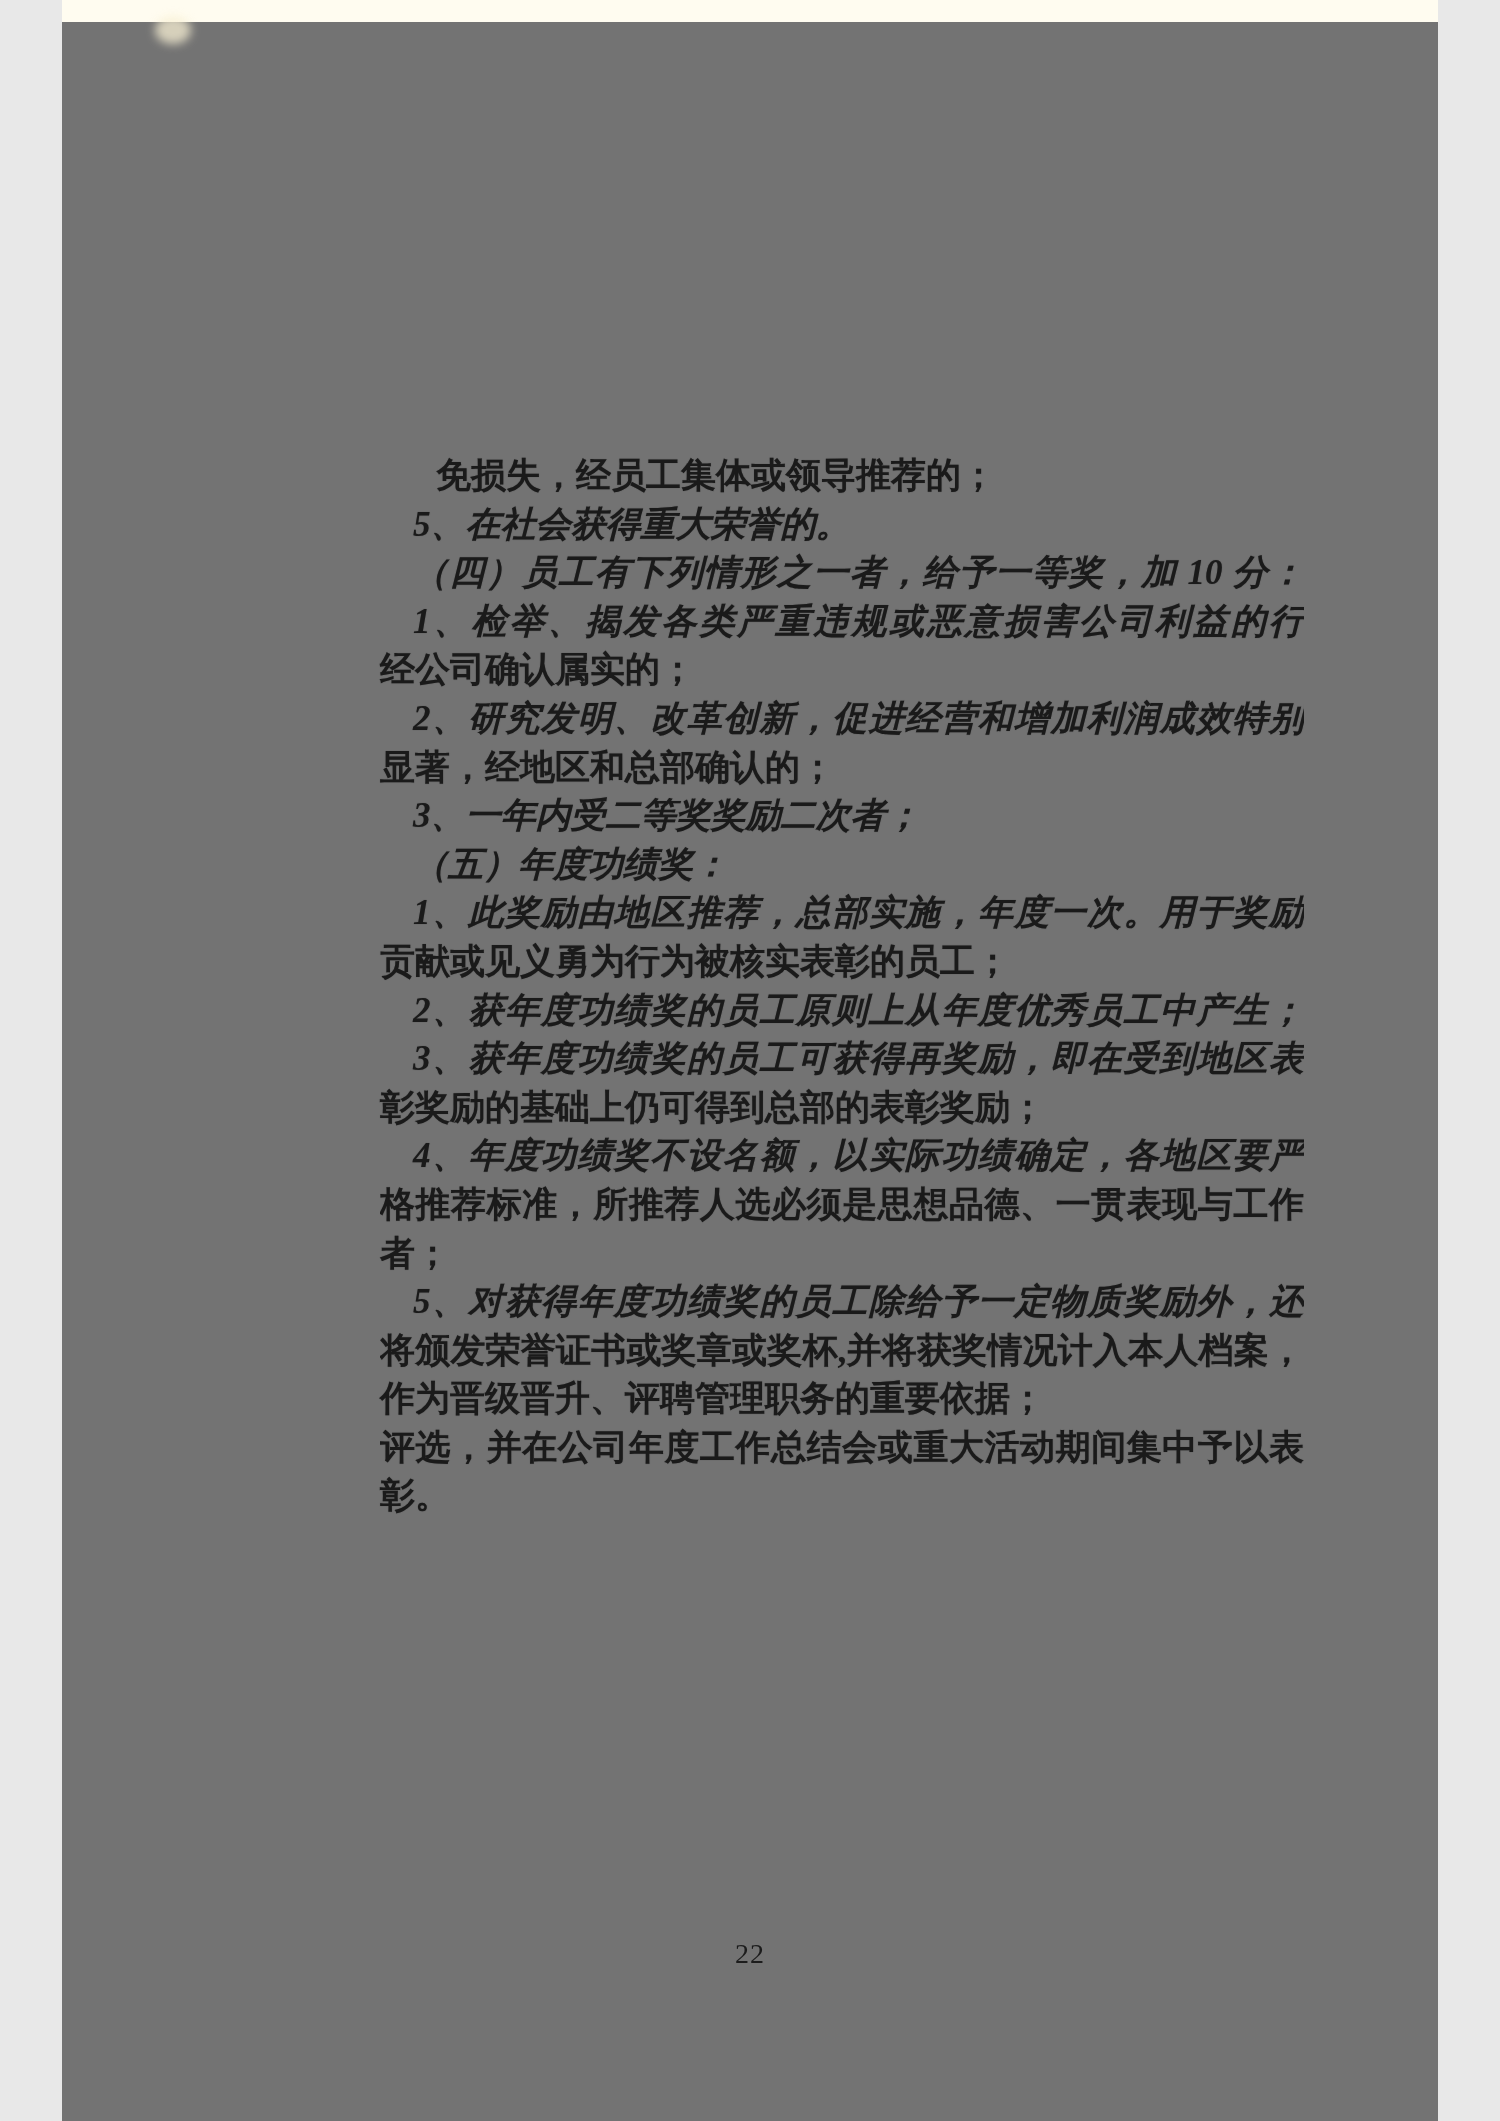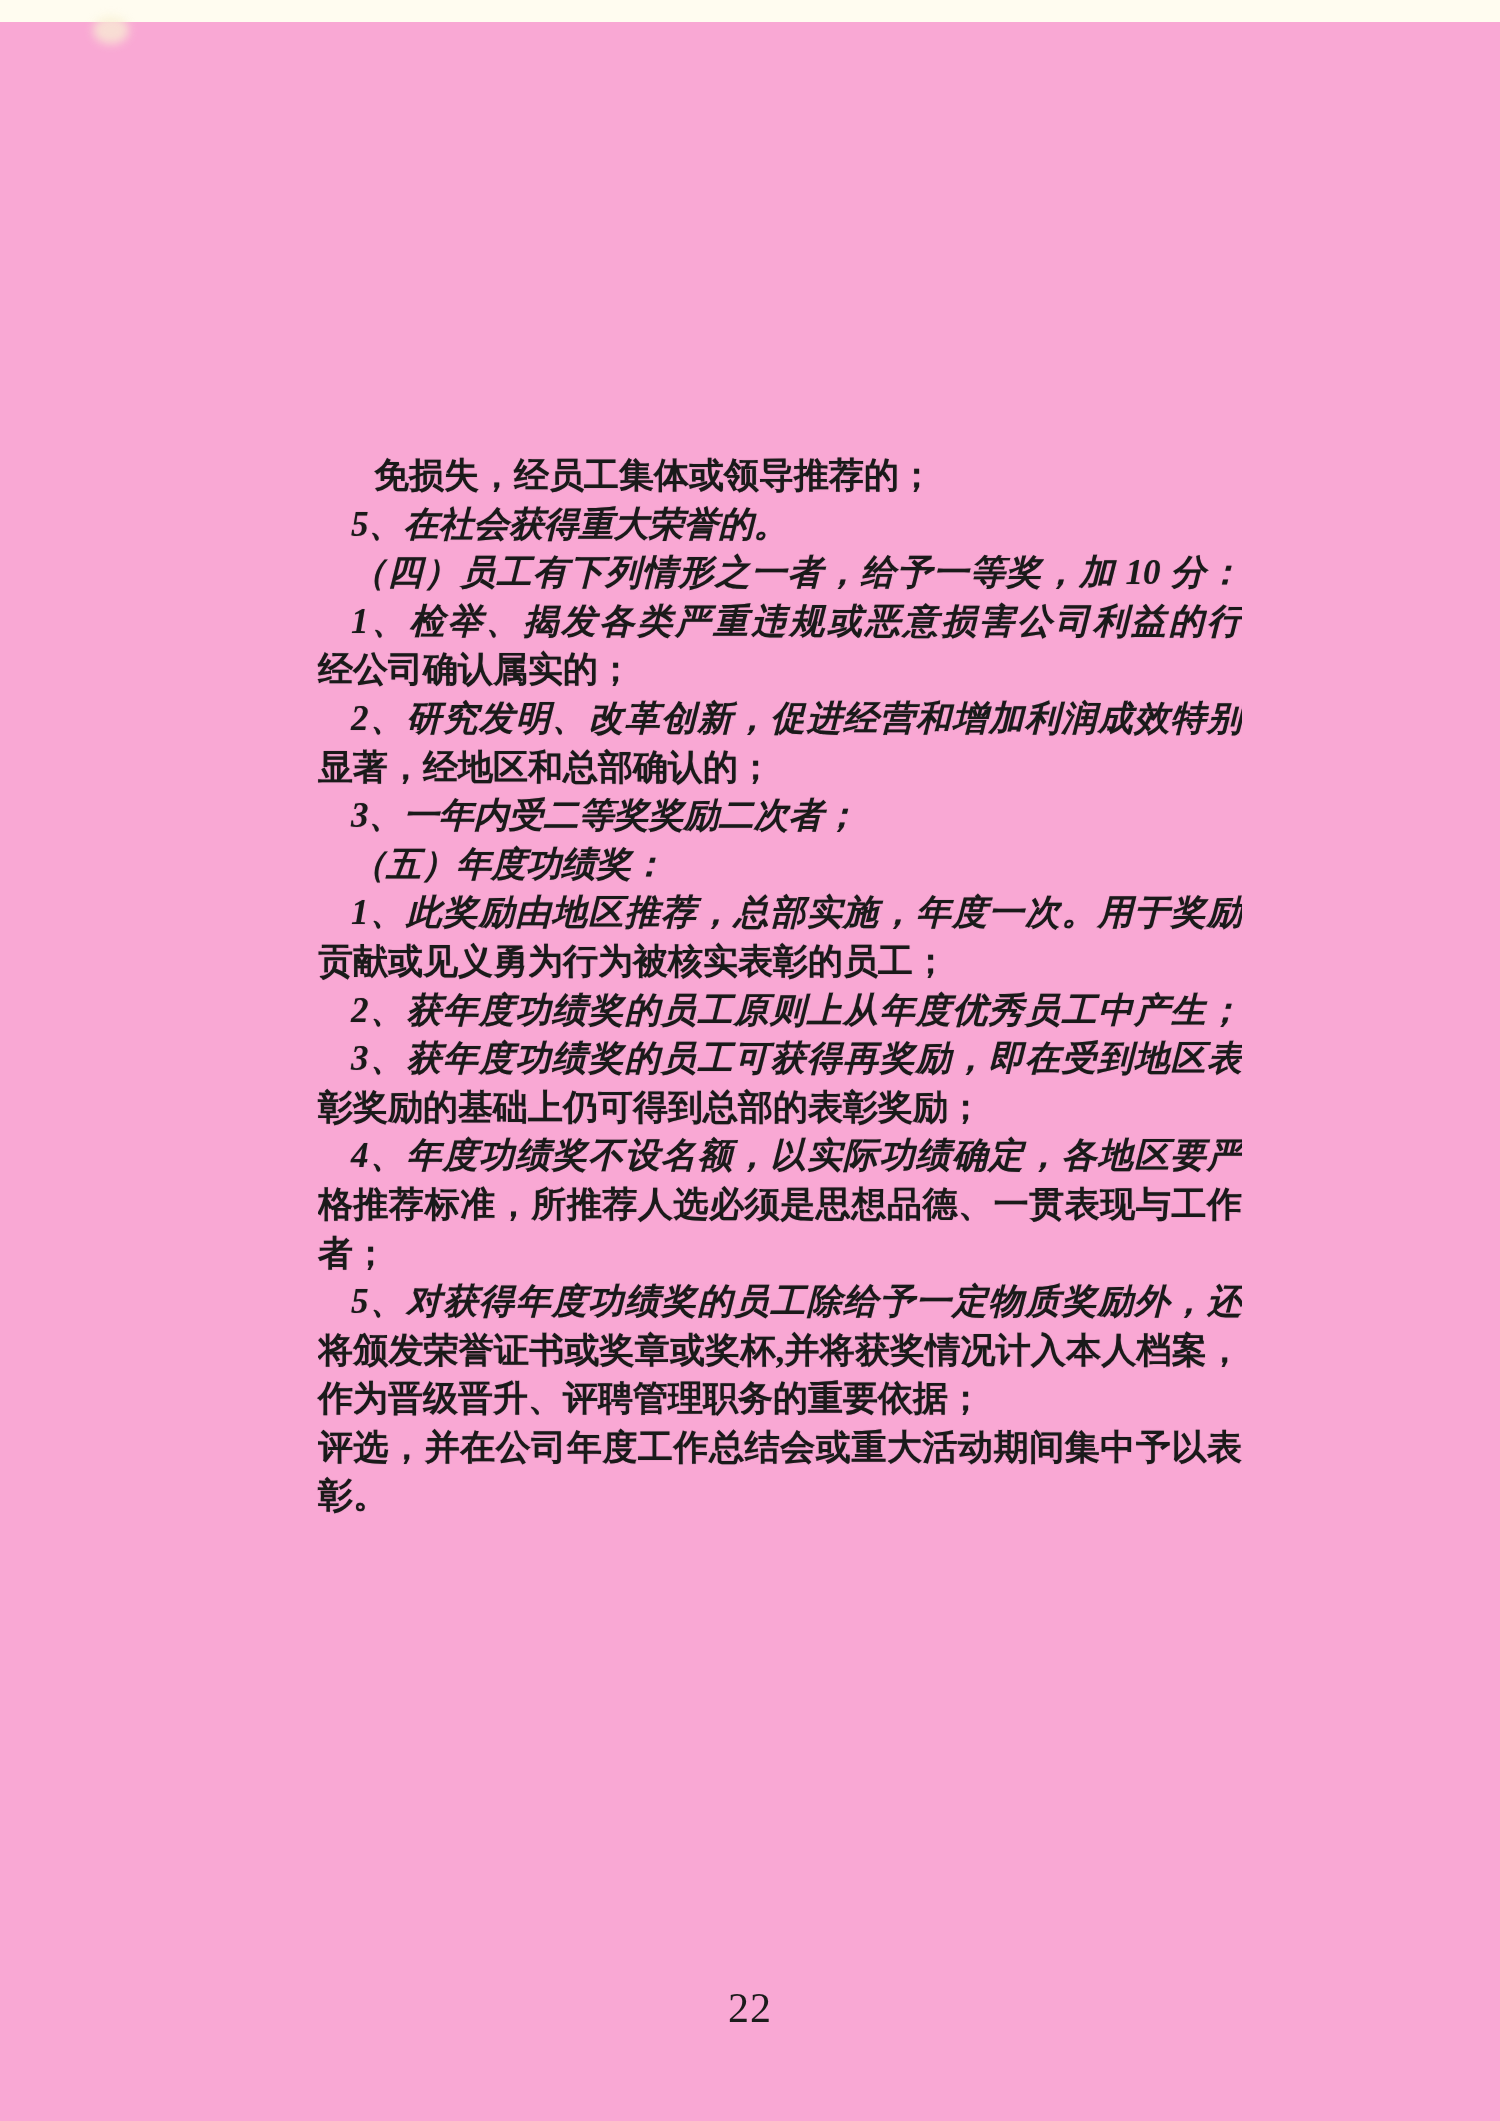--- a/index.html
+++ b/index.html
@@ -1,21 +1,21 @@
 <!DOCTYPE html>
 <html><head>
 <meta charset="utf-8">
 <style>
   html, body { margin: 0; padding: 0; background: #e8e8e8; }
   .page {
     position: relative;
-    width: 1500px;
+    width: 1376px;
     height: 2121px;
     margin: 0 auto;
-    background: #f9a8d4;
+    background: #737373;
     overflow: hidden;
     font-family: "Liberation Serif", serif;
   }
   .topband {
     position: absolute;
     left: 0; top: 0; width: 100%; height: 22px;
     background: #fffcf0;
   }
   .smudge {
     position: absolute;
@@ -45,23 +45,23 @@
     white-space: normal;
     text-align: justify;
     text-align-last: justify;
     overflow: hidden;
   }
   .line.ind { padding-left: 33px; font-style: italic; }
   .line.first { padding-left: 56px; }
   .pagenum {
     position: absolute;
     left: 0; right: 0;
-    top: 1984px;
+    top: 1938px;
     text-align: center;
-    font-size: 42px;
+    font-size: 28px;
     font-weight: 400;
     color: #1c1c1c;
     letter-spacing: 1px;
     font-family: "Liberation Serif", serif;
   }
 </style>
 </head>
 <body>
 
 <div class="page">

